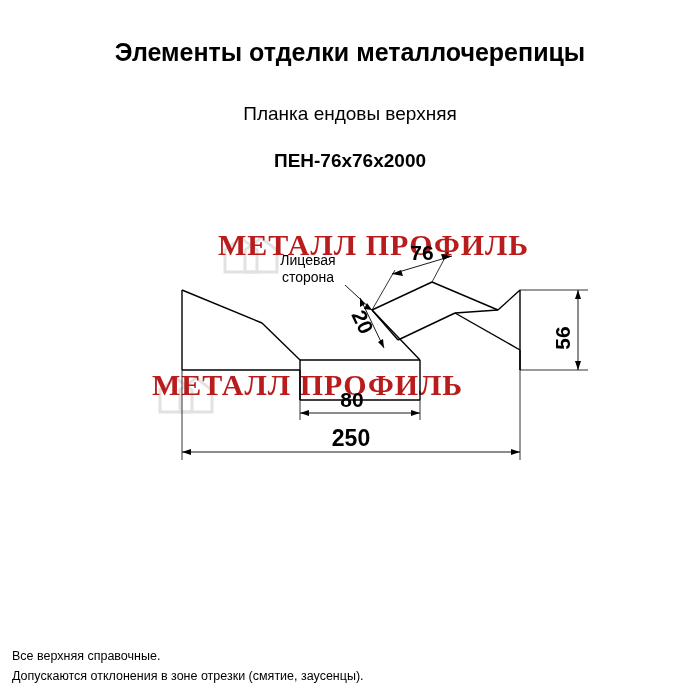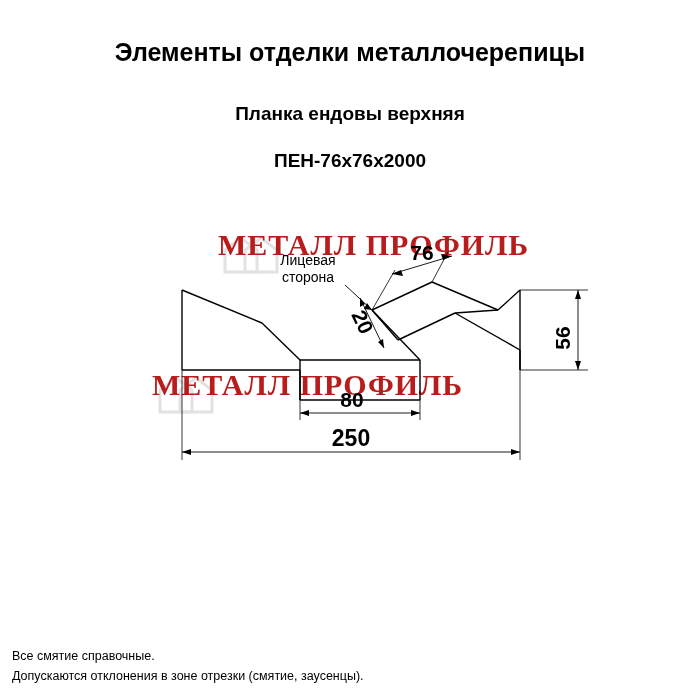--- a/index.html
+++ b/index.html
@@ -29,21 +29,21 @@
   }
   .main-title {
     font-size: 25px;
     font-weight: bold;
     letter-spacing: 0px;
     line-height: 1.15;
     margin: 16px;
   }
   .sub-title {
     font-size: 19px;
-    font-weight: bold;
+    font-weight: normal;
     margin: 4px;
     padding-top: 20px;
     line-height: 1.2;
   }
   .code-title {
     font-size: 19px;
     font-weight: bold;
     margin: 16px;
     padding-top: 8px;
     line-height: 1.2;
@@ -200,17 +200,17 @@
       <g stroke="#000000" stroke-width="0.9" fill="none">
         <path d="M345,115 L372,140"></path>
         <path d="M372,140 l-8,-1 l3,-6 z" fill="#000000" stroke="none"></path>
       </g>
       <text x="308" y="95" text-anchor="middle" font-size="14">Лицевая</text>
       <text x="308" y="112" text-anchor="middle" font-size="14">сторона</text>
     </svg>
   </div>
 
   <div class="footer">
-    <div>Все смятие справочные.</div>
+    <div>Все верхняя справочные.</div>
     <div>Допускаются отклонения в зоне отрезки (смятие, заусенцы).</div>
   </div>
 
 </div>
 
 </body></html>

